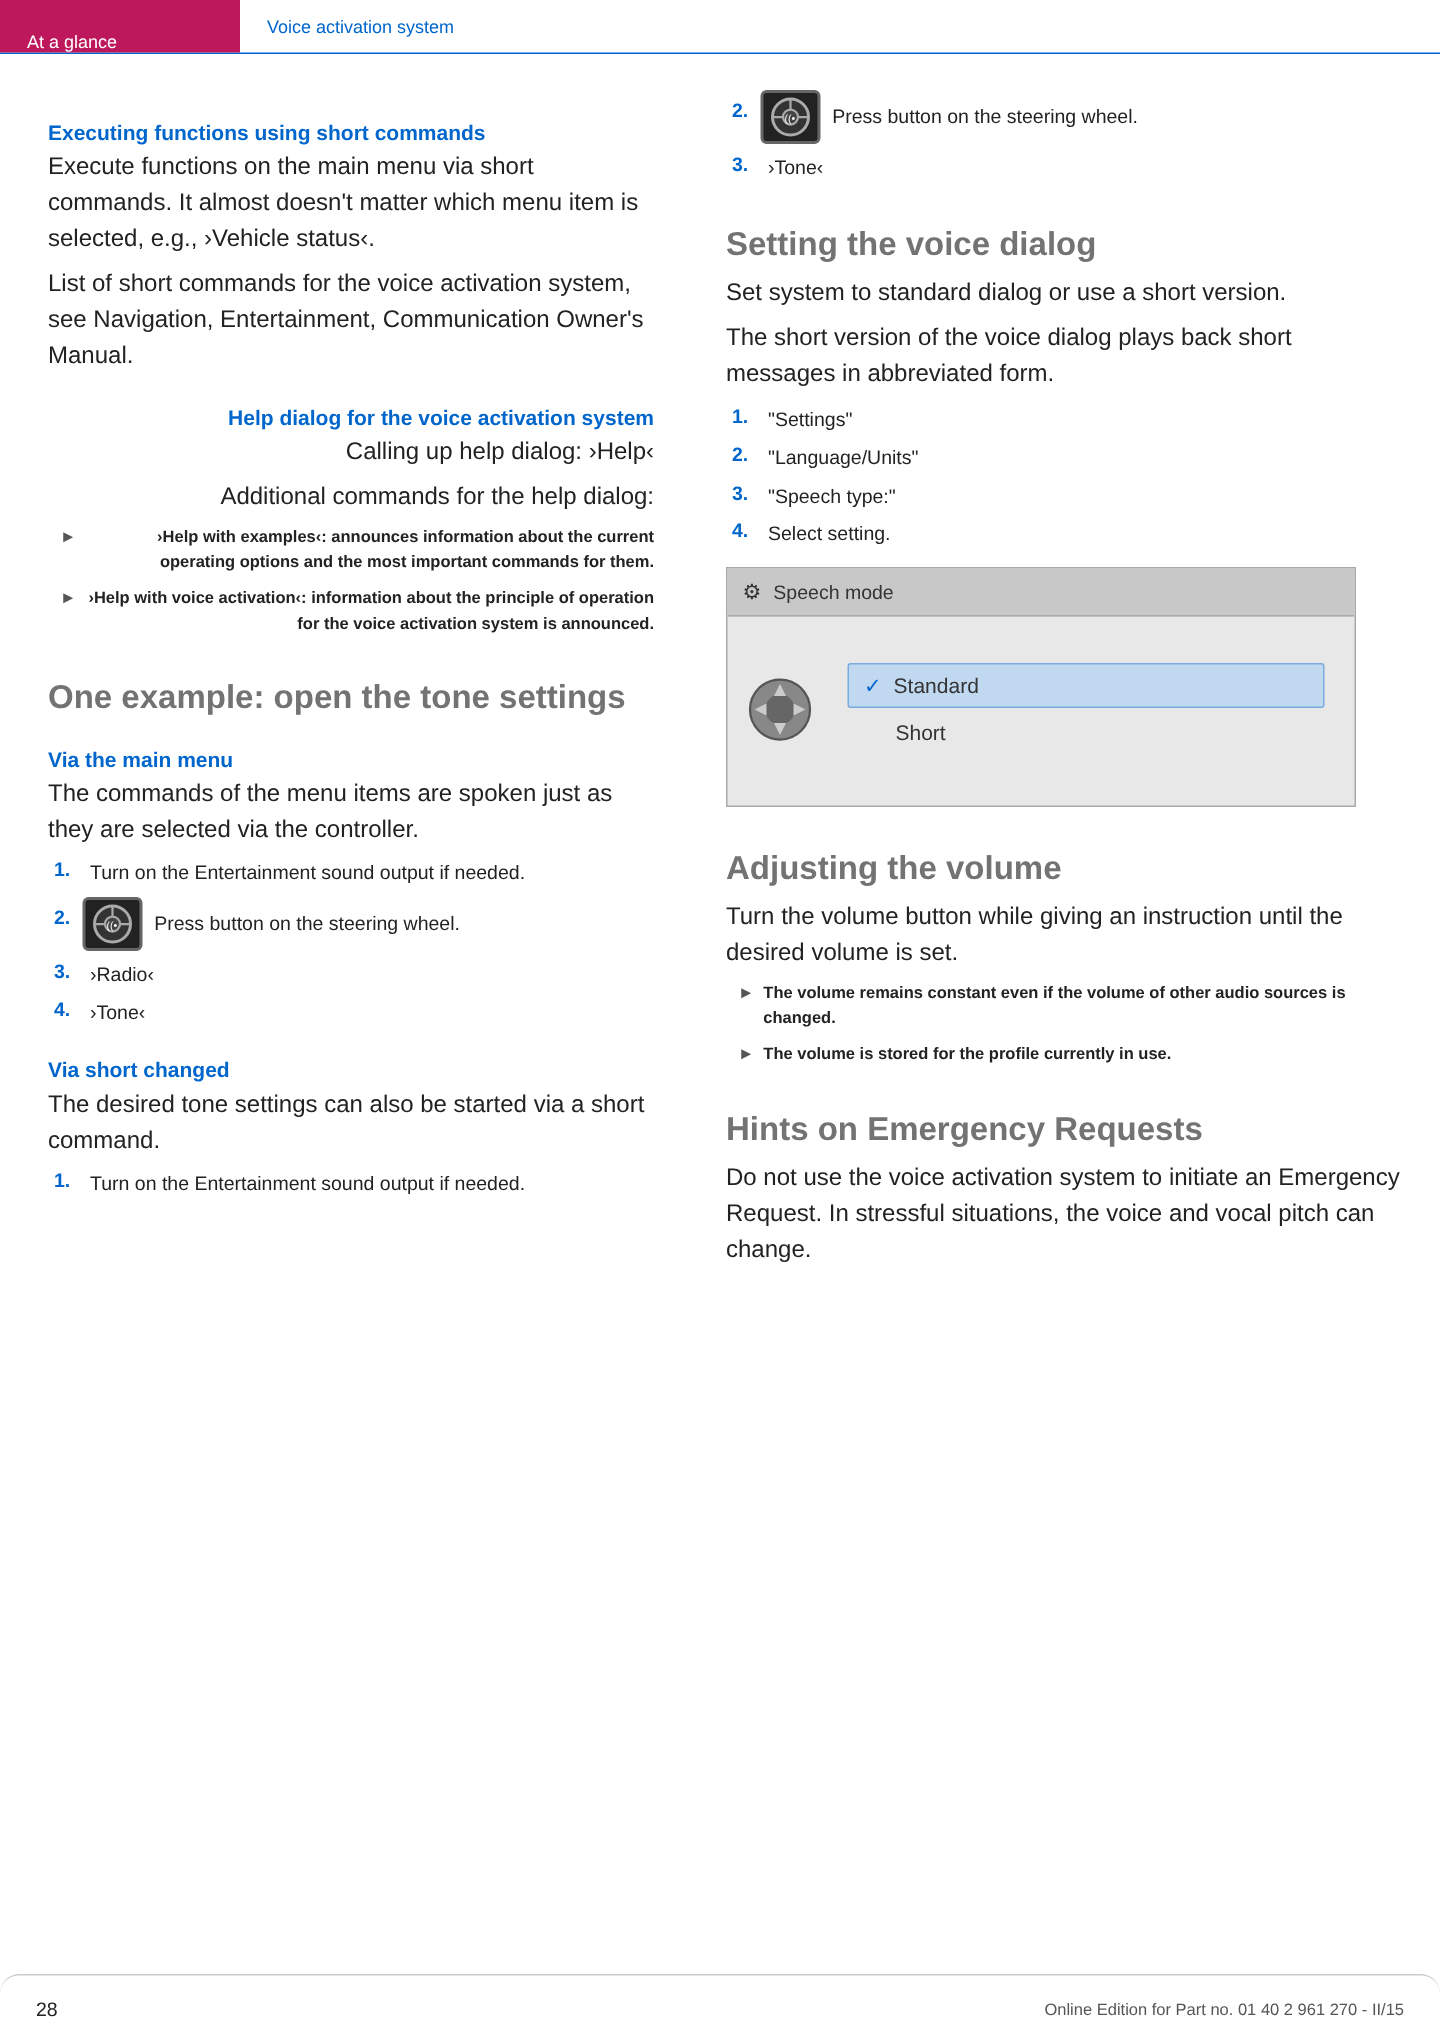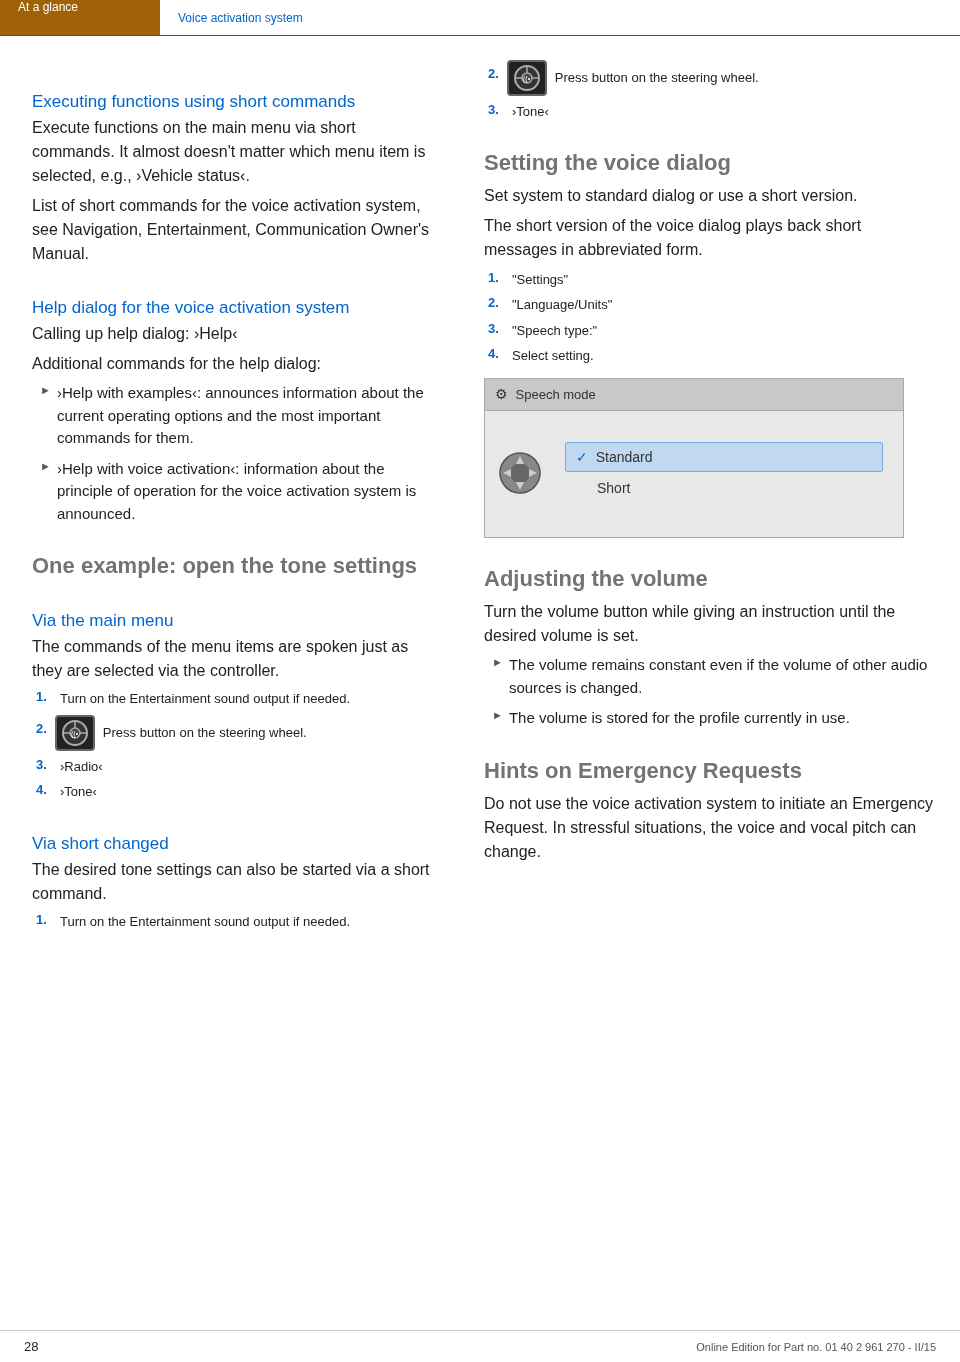--- a/index.html
+++ b/index.html
@@ -13,26 +13,26 @@
       position: relative;
     }
 
     
     .header {
       display: flex;
       height: 36px;
       border-bottom: 1px solid #0066cc;
     }
     .header-left {
-      background: #a16207;
+      background: #be185d;
       color: #fff;
       font-size: 12px;
       padding: 0 18px;
       display: flex;
-      align-items: flex-start;
+      align-items: flex-end;
       min-width: 160px;
     }
     .header-right {
       color: #0066cc;
       font-size: 12px;
       padding: 0 18px;
       display: flex;
       align-items: center;
     }
 
@@ -46,24 +46,24 @@
       padding: 0 24px 0 32px;
     }
     .col-right {
       width: 500px;
       padding: 0 24px 0 24px;
     }
 
     
     .section-heading-small {
       color: #0066cc;
-      font-size: 17px;
-      font-weight: normal;
+      font-size: 14px;
+      font-weight: bold;
       margin-bottom: 4px;
-      margin-top: 32px;
+      margin-top: 20px;
     }
     
     .section-heading-large {
       color: #737373;
       font-size: 22px;
       font-weight: bold;
       margin-top: 28px;
       margin-bottom: 8px;
       line-height: 1.2;
     }
@@ -81,22 +81,23 @@
       padding-left: 8px;
     }
     .bullet-arrow {
       color: #555;
       font-size: 11px;
       margin-right: 6px;
       margin-top: 2px;
       flex-shrink: 0;
     }
     .bullet-text {
-      font-size: 15px;
+      font-size: 11px;
       line-height: 1.5;
+      font-weight: bold;
     }
 
     .numbered-item {
       display: flex;
       align-items: flex-start;
       margin-bottom: 6px;
       padding-left: 4px;
     }
     .numbered-item .num {
       color: #0066cc;
@@ -197,29 +198,30 @@
       margin-right: 8px;
       font-size: 14px;
     }
 
     
     .footer {
       position: fixed;
       bottom: 0;
       left: 0;
       width: 960px;
-      height: 32px;
+      height: 46px;
       border-top: 1px solid #ccc;
       display: flex;
       align-items: center;
       justify-content: space-between;
       padding: 0 24px;
       background: #fff;
       font-size: 11px;
       color: #555;
+      border-radius: 13px;
     }
     .page-num {
       font-size: 13px;
       color: #222;
       font-weight: normal;
     }
   </style>
 </head>
 <body>
 
@@ -235,21 +237,21 @@
 <div class="main-content">
 
   <div class="col-left">
 
     <div>
       <div class="section-heading-small">Executing functions using short commands</div>
       <p>Execute functions on the main menu via short commands. It almost doesn't matter which menu item is selected, e.g., ›Vehicle status‹.</p>
       <p>List of short commands for the voice activation system, see Navigation, Entertainment, Communication Owner's Manual.</p>
     </div>
 
-    <div style="margin-top:14px;">
+    <div style="margin-top:14px;text-align:right;">
       <div class="section-heading-small">Help dialog for the voice activation system</div>
       <p>Calling up help dialog: ›Help‹</p>
       <p>Additional commands for the help dialog:</p>
       <div class="bullet-item">
         <span class="bullet-arrow">►</span>
         <span class="bullet-text">›Help with examples‹: announces information about the current operating options and the most important commands for them.</span>
       </div>
       <div class="bullet-item">
         <span class="bullet-arrow">►</span>
         <span class="bullet-text">›Help with voice activation‹: information about the principle of operation for the voice activation system is announced.</span>

